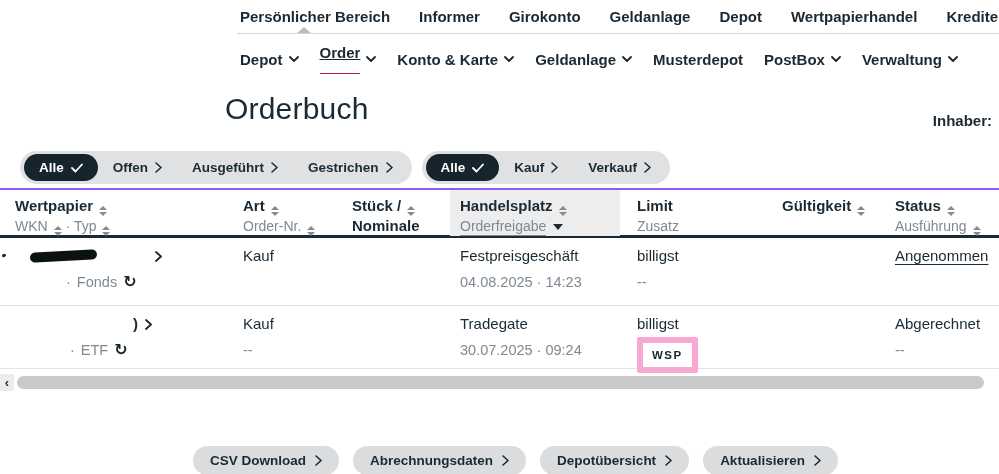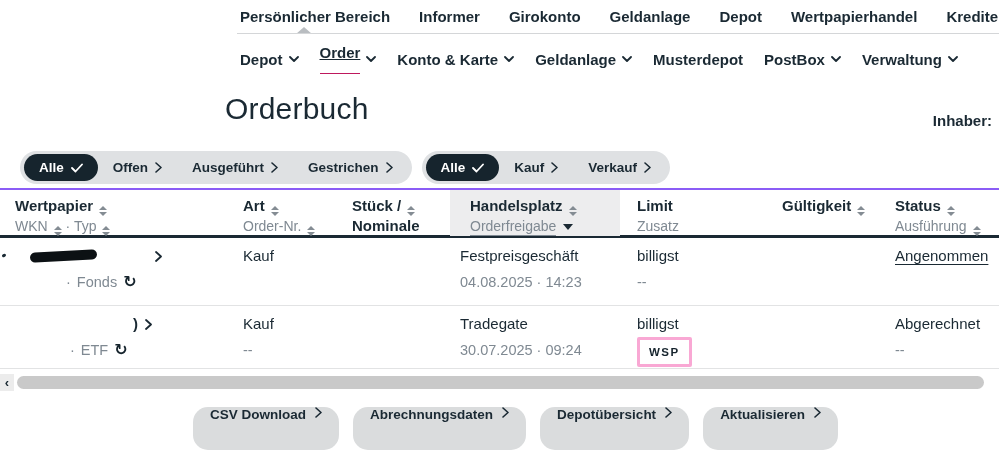--- a/index.html
+++ b/index.html
@@ -36,53 +36,53 @@
   .pill.selected { background: #16242d; color: #ffffff; }
   .chev-right { width: 7px; height: 11px; }
   .check-icon { width: 12px; height: 10px; }
 
   
   .order-table { position: absolute; left: 0; top: 188px; width: 999px; }
   .grid-row { display: grid; grid-template-columns: 228px 109px 108px 177px 145px 113px 1fr; padding-left: 15px; }
   .thead { border-top: 2px solid #8b5cf6; border-bottom: 3px solid #1a2933; height: 50px; }
   .th { padding-top: 6px; font-size: 15px; font-weight: 700; line-height: 20px; }
   .th .sub { font-size: 14px; font-weight: 400; color: #7f8992; line-height: 20px; }
-  .th.hl { background: #ededee; margin-left: -10px; margin-right: 17px; padding-left: 20px; }
+  .th.hl { background: #ededee; margin-left: -10px; margin-right: 17px; padding-left: 10px; }
   .sort { display: inline-flex; flex-direction: column; gap: 2px; margin-left: 6px; vertical-align: 1px; cursor: pointer; }
   .sort .tri-up { width: 0; height: 0; border-left: 4px solid transparent; border-right: 4px solid transparent; border-bottom: 4px solid #848c93; }
   .sort .tri-down { width: 0; height: 0; border-left: 4px solid transparent; border-right: 4px solid transparent; border-top: 4px solid #848c93; }
   .link-underline { border-bottom: 1px solid #7f8992; padding-bottom: 1px; cursor: pointer; }
   .dd-tri { display: inline-block; width: 0; height: 0; margin-left: 7px;
     border-left: 5px solid transparent; border-right: 5px solid transparent; border-top: 6px solid #1a2933; vertical-align: 1px; }
 
   .trow { border-bottom: 1px solid #e2e3e4; position: relative; }
   .trow.r1 { height: 68px; }
   .trow.r2 { height: 63px; }
   .cell { padding-top: 10px; font-size: 15px; line-height: 16px; }
   .cell .line2 { margin-top: 10px; font-size: 14.5px; color: #7f8992; }
   .name-line1 { display: flex; align-items: center; height: 16px; }
   .redaction-blob { display: inline-block; width: 67px; height: 10px; background: #0c1114; border-radius: 5px; transform: rotate(-3deg); margin-left: 15px; }
   .edge-mark { position: absolute; left: 2px; top: 16px; width: 4px; height: 3px; background: #1a2933; border-radius: 2px; transform: rotate(-35deg); }
   .type-line { display: inline-flex; align-items: center; gap: 6px; }
   .refresh-icon { color: #16242d; font-weight: 700; font-size: 16px; line-height: 14px; cursor: pointer; font-family: "DejaVu Sans", sans-serif; }
   .status-link { text-decoration: underline; text-underline-offset: 3px; cursor: pointer; }
-  .badge { display: inline-block; border: 3px solid #f9a8d4; border-radius: 2px; background: #ffffff;
+  .badge { display: inline-block; border: 6px solid #f9a8d4; border-radius: 2px; background: #ffffff;
     padding: 4px 9px; font-size: 11.5px; font-weight: 700; letter-spacing: 1.5px; margin-top: 5px; color: #16242d; }
 
   
   .hscroll { position: absolute; left: 0; top: 374px; width: 999px; height: 17px; display: flex; align-items: center; }
   .hscroll-btn { width: 14px; height: 17px; background: #ececec; display: flex; align-items: center; justify-content: center;
     font-size: 13px; font-weight: 700; color: #1a2933; cursor: pointer; }
   .hscroll-thumb { width: 967px; height: 13px; background: #c9c9c9; border-radius: 7px; margin-left: 3px; cursor: pointer; }
 
   
   .actions { position: absolute; left: 0; top: 407px; width: 999px; display: flex; justify-content: center; gap: 14px; padding-left: 32px; }
-  .action-btn { display: inline-flex; align-items: flex-start; gap: 9px; background: #dadcdd; border: none; border-radius: 15px;
-    height: 43px; padding: 0 17px; font-size: 13.5px; font-weight: 600; color: #1a2933; cursor: pointer;
-    font-family: "Liberation Sans", sans-serif; white-space: nowrap; }
+  .action-btn { display: inline-flex; align-items: center; gap: 9px; background: #dadcdd; border: none; border-radius: 15px;
+    height: 29px; padding: 0 17px; font-size: 13.5px; font-weight: 600; color: #1a2933; cursor: pointer;
+    font-family: "Liberation Sans", sans-serif; white-space: nowrap; margin-top: 39px; }
 </style>
 </head>
 <body>
 
 <div class="screen">
 
   <nav class="nav1">
     <span class="nav1-item">Persönlicher Bereich</span>
     <span class="nav1-item">Informer</span>
     <span class="nav1-item">Girokonto</span>

